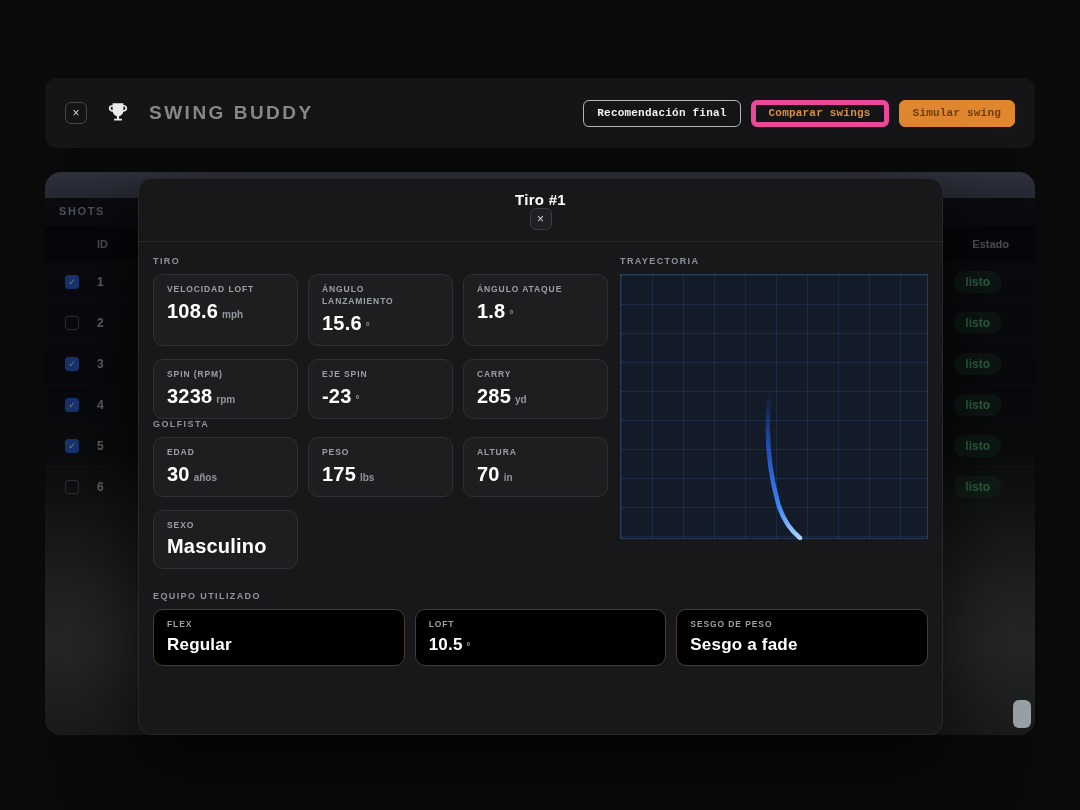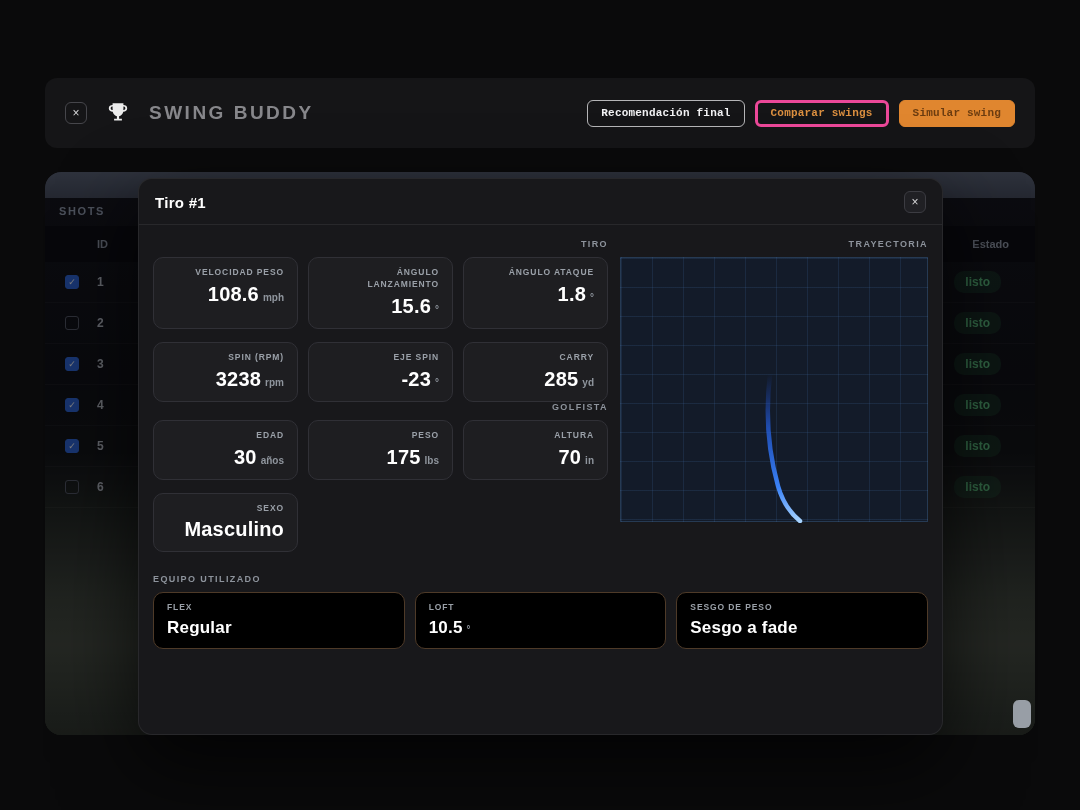--- a/index.html
+++ b/index.html
@@ -11,21 +11,21 @@
           border-radius:12px;display:flex;align-items:center;padding:0 20px;box-sizing:border-box;gap:12px;}
   .chip{width:22px;height:22px;border:1px solid #46464b;border-radius:6px;background:transparent;
         color:#d6d6d8;font-size:12px;line-height:1;display:flex;align-items:center;justify-content:center;
         cursor:pointer;padding:0;flex:0 0 auto;}
   .logo{width:30px;height:30px;display:flex;align-items:center;justify-content:center;margin-left:4px;}
   .app-title{font-size:19px;font-weight:800;letter-spacing:2.5px;color:#87878b;margin:0 0 0 4px;}
   .topbar-actions{margin-left:auto;display:flex;gap:10px;font-family:Liberation Mono, monospace;}
   .btn{height:27px;padding:0 13px;border-radius:6px;font-size:11px;font-weight:700;letter-spacing:.2px;
        background:transparent;cursor:pointer;font-family:inherit;}
   .btn-light{border:1px solid rgba(235,235,238,.75);color:#f2f2f4;}
-  .btn-oline{border:3px solid #ec4899;color:#dd9040;}
+  .btn-oline{border:5px solid #ec4899;color:#dd9040;}
   .btn-solid{border:1px solid #e0862f;background:#e0862f;color:#6b3c10;}
 
   
   .panel{position:absolute;left:45px;top:172px;width:990px;height:563px;border-radius:16px;overflow:hidden;
          background:linear-gradient(180deg,#14151a 0%,#0f1013 36%,#121414 50%,#20241f 58%,
                     #2e332b 66%,#3e4439 75%,#474d40 84%,#3b4136 93%,#31372c 100%);}
   .panel::after{content:"";position:absolute;inset:0;background:rgba(3,4,7,.52);z-index:4;pointer-events:none;}
   .panel-strip{height:26px;background:linear-gradient(#5d6577,#49505f);border-radius:16px 16px 0 0;}
   .shots-label{margin:7px 0 9px;padding-left:14px;font-size:11px;font-weight:800;letter-spacing:1.6px;color:#99a3b5;}
   .thead{height:36px;background:#0b0c0f;display:flex;align-items:center;padding:0 26px 0 52px;
@@ -41,25 +41,25 @@
   .badge{margin-left:auto;margin-right:14px;background:rgba(40,120,70,.25);color:#5cc27d;
          font-size:12px;font-weight:700;padding:4px 11px;border-radius:10px;}
   .scroll-thumb{position:absolute;right:4px;bottom:7px;width:18px;height:28px;background:#9aa0a8;
                 border-radius:6px;z-index:6;}
 
   
   .modal{position:absolute;left:138px;top:178px;width:805px;height:557px;background:#18181b;
          border:1px solid rgba(255,255,255,.07);border-radius:14px;z-index:10;box-sizing:border-box;
          box-shadow:0 30px 80px rgba(0,0,0,.7);overflow:hidden;}
   .mhead{display:flex;align-items:center;justify-content:space-between;padding:12px 16px 11px;
-         border-bottom:1px solid rgba(255,255,255,.07);}
+         border-bottom:1px solid rgba(255,255,255,.07);flex-direction:column;}
   .mtitle{font-size:15px;font-weight:800;color:#fff;margin:0;letter-spacing:.3px;}
   .chip.dark{background:#202024;border-color:#3c3c42;}
   .mbody{padding:6px 14px 16px;}
-  .mcols{display:flex;justify-content:space-between;text-align:right;}
+  .mcols{display:flex;justify-content:space-between;}
   .mright{width:308px;flex:0 0 auto;}
   .seclabel{font-size:9px;letter-spacing:1.4px;color:#8d939c;font-weight:700;margin:8px 0;}
   .seclabel.gl{margin-top:0;}
   .seclabel.eq{margin-top:22px;}
   .grid3{display:grid;grid-template-columns:repeat(3,145px);gap:13px 10px;}
   .grideq{display:grid;grid-template-columns:repeat(3,1fr);gap:10px;}
   .card{background:#1e1e21;border:1px solid #303036;border-radius:10px;padding:9px 13px 10px;
         box-sizing:border-box;min-height:48px;}
   .clabel{font-size:8.5px;color:#9aa0a8;letter-spacing:.9px;font-weight:700;margin-bottom:4px;line-height:1.4;}
   .cval .v{font-size:20px;font-weight:800;color:#fff;letter-spacing:.2px;}
@@ -151,21 +151,21 @@
       <button class="chip dark">×</button>
     </div>
 
     <div class="mbody">
       <div class="mcols">
 
         <div class="mleft">
           <div class="seclabel">TIRO</div>
           <div class="grid3">
             <div class="card">
-              <div class="clabel">VELOCIDAD PESO</div>
+              <div class="clabel">VELOCIDAD LOFT</div>
               <div class="cval"><span class="v">108.6</span><span class="u">mph</span></div>
             </div>
             <div class="card">
               <div class="clabel">ÁNGULO LANZAMIENTO</div>
               <div class="cval"><span class="v">15.6</span><span class="u">°</span></div>
             </div>
             <div class="card">
               <div class="clabel">ÁNGULO ATAQUE</div>
               <div class="cval"><span class="v">1.8</span><span class="u">°</span></div>
             </div>

